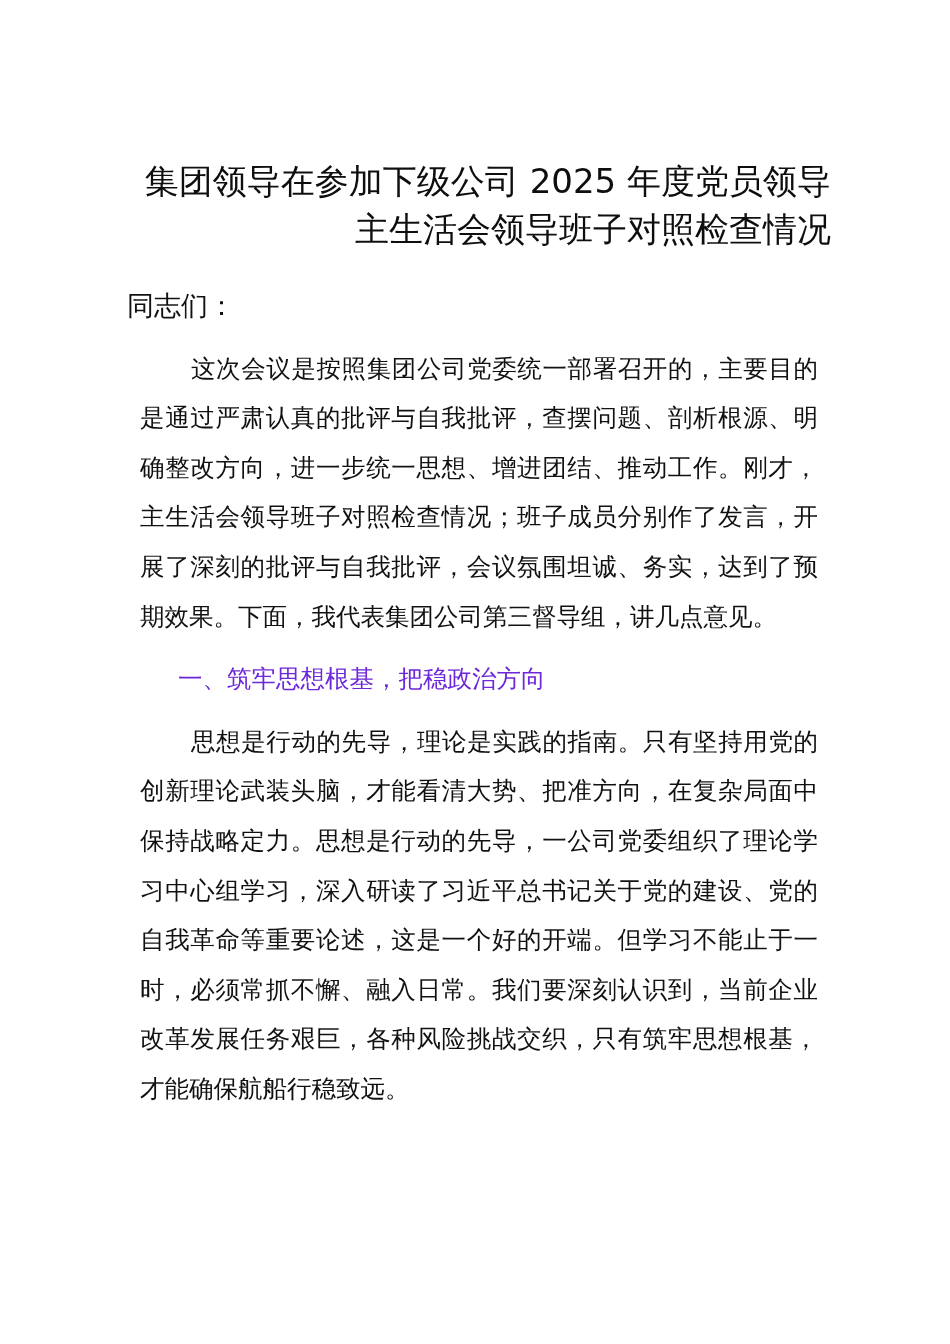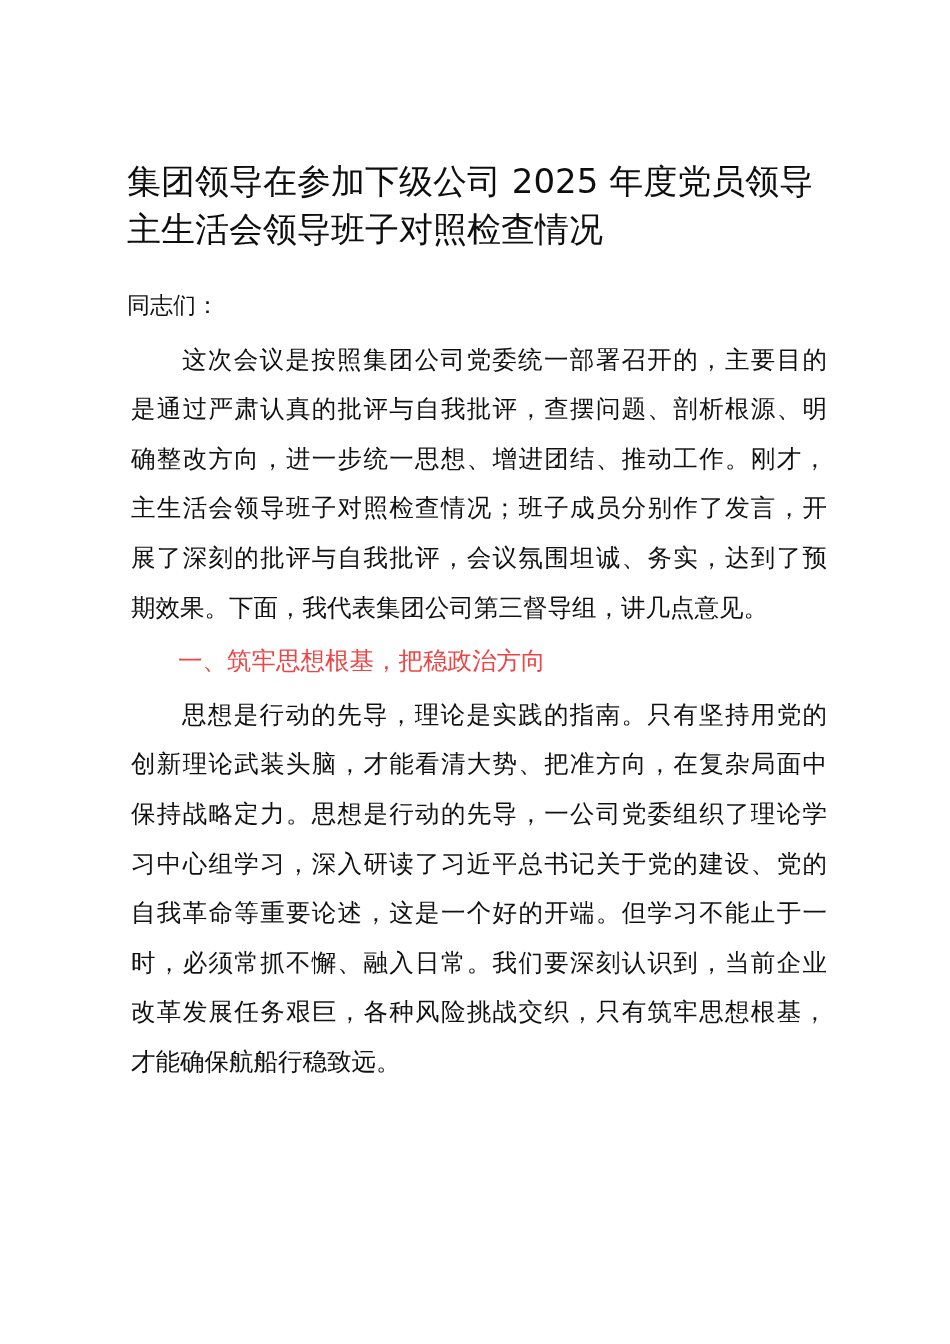--- a/index.html
+++ b/index.html
@@ -16,40 +16,40 @@
       color: #111111;
     }
     .page {
       position: absolute;
       left: 127px;
       top: 157px;
       width: 704px;
     }
     .title {
       margin: 0;
-      text-align: left;
+      text-align: right;
       font-size: 34px;
       font-weight: normal;
       line-height: 48px;
       letter-spacing: 0px;
       color: #0e0e0e;
     }
     .title span {
       display: block;
       white-space: nowrap;
     }
     .salutation {
       margin: 0;
       margin-top: 28px;
-      font-size: 23px;
+      font-size: 27px;
       line-height: 49.6px;
       white-space: nowrap;
     }
     .para {
-      margin: 4px;
+      margin: 13px;
       font-size: 24.5px;
       line-height: 49.6px;
       text-indent: 2em;
       text-align: justify;
     }
     .para .line {
       display: block;
       white-space: nowrap;
       text-align: justify;
       text-align-last: justify;
@@ -61,21 +61,21 @@
       text-align-last: left;
     }
     .para .line { text-indent: 0; }
     .heading {
       margin: 0;
       font-size: 24.5px;
       line-height: 49.6px;
       padding-left: 51px;
       white-space: nowrap;
       font-weight: normal;
-      color: #ef4444;
+      color: #6d28d9;
     }
   </style>
 </head>
 <body>
 
 <div class="page">
 
   <h1 class="title">
     <span>集团领导在参加下级公司 2025 年度党员领导</span>
     <span>主生活会领导班子对照检查情况</span>

